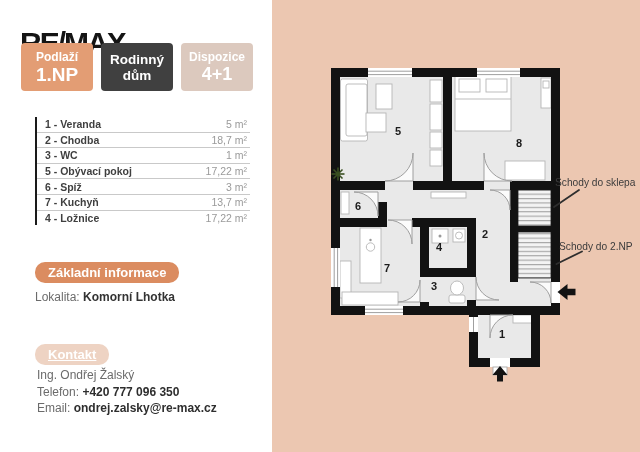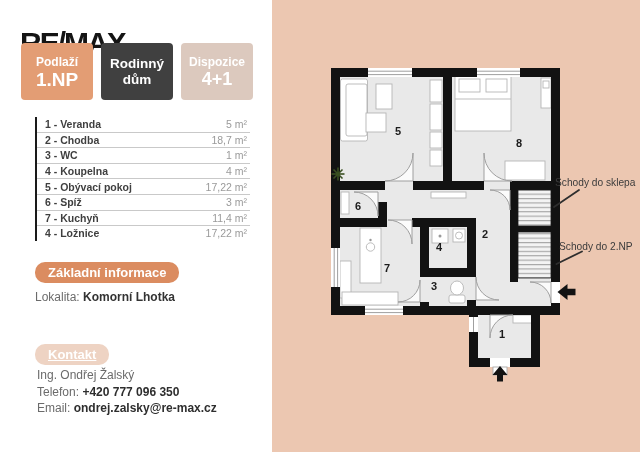--- a/index.html
+++ b/index.html
@@ -2,21 +2,21 @@
 <html><head>
 <meta charset="utf-8">
 <style>
   html,body{margin:0;padding:0;}
   body{font-family:"Liberation Sans","DejaVu Sans",sans-serif;}
   .page{position:relative;width:640px;height:452px;background:#ffffff;overflow:hidden;}
   .left-panel{position:absolute;left:0;top:0;width:272px;height:452px;background:#ffffff;}
   .right-panel{position:absolute;left:272px;top:0;width:368px;height:452px;background:#ecc7b1;}
   .logo{position:absolute;left:20px;top:26px;font-size:30px;font-weight:800;letter-spacing:-2px;color:#141414;}
   .badges{position:absolute;left:21px;top:43px;display:flex;gap:8px;}
-  .badge{width:72px;height:57px;border-radius:4px;color:#ffffff;text-align:center;display:flex;flex-direction:column;justify-content:center;gap:1px;}
+  .badge{width:72px;height:48px;border-radius:4px;color:#ffffff;text-align:center;display:flex;flex-direction:column;justify-content:center;gap:1px;}
   .badge-1{background:#e39d74;}
   .badge-2{background:#404040;}
   .badge-3{background:#dcc9be;}
   .badge .b-label{font-size:12px;font-weight:bold;}
   .badge .b-value{font-size:19px;font-weight:bold;line-height:19px;}
   .badge-2 .b-label,.badge-2 .b-value{font-size:13.5px;line-height:15px;}
   .badge-3 .b-value{font-size:18px;}
   .room-table{position:absolute;left:35px;top:117px;width:213px;border-left:2px solid #1a1a1a;}
   .room-row{display:flex;justify-content:space-between;align-items:center;height:14.6px;border-bottom:1px solid #c9c9c9;padding-left:8px;padding-right:3px;}
   .room-row:last-child{border-bottom:none;}
@@ -63,34 +63,30 @@
         </div>
       <div class="room-row">
           <span class="room-name">2 - Chodba</span>
           <span class="room-area">18,7 m²</span>
         </div>
       <div class="room-row">
           <span class="room-name">3 - WC</span>
           <span class="room-area">1 m²</span>
         </div>
       <div class="room-row">
-          <span class="room-name">4 - Koupelna</span>
-          <span class="room-area">4 m²</span>
-        </div>
-      <div class="room-row">
           <span class="room-name">5 - Obývací pokoj</span>
           <span class="room-area">17,22 m²</span>
         </div>
       <div class="room-row">
           <span class="room-name">6 - Spíž</span>
           <span class="room-area">3 m²</span>
         </div>
       <div class="room-row">
           <span class="room-name">7 - Kuchyň</span>
-          <span class="room-area">11,4 m²</span>
+          <span class="room-area">13,7 m²</span>
         </div>
       <div class="room-row">
           <span class="room-name">4 - Ložnice</span>
           <span class="room-area">17,22 m²</span>
         </div>
     </div>
 
     <div class="section-badge basic-badge">Základní informace</div>
     <div class="locality">
       <span>Lokalita:</span>

